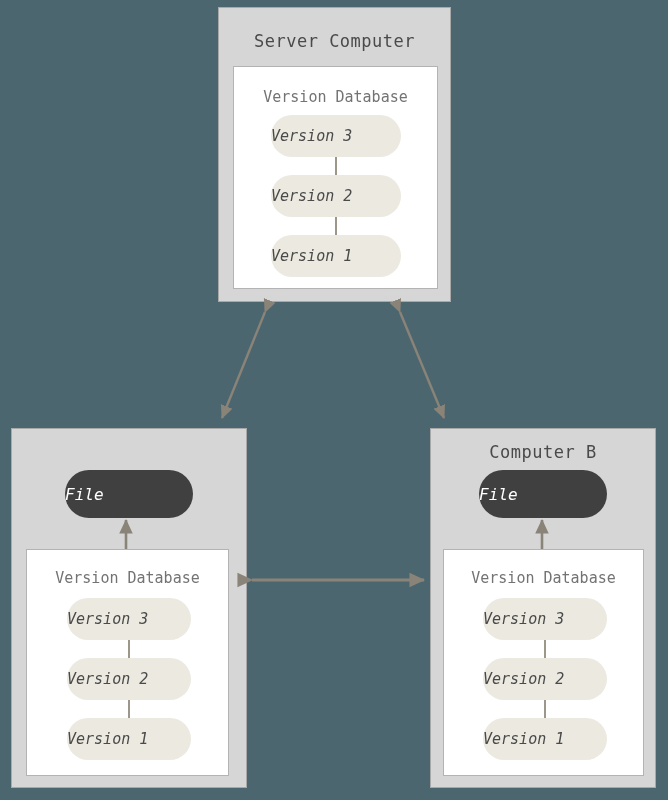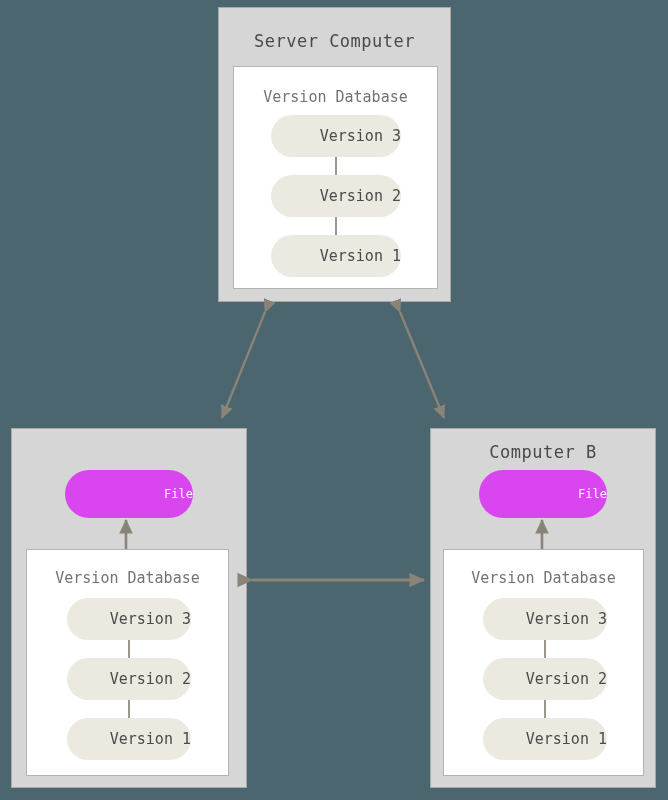--- a/index.html
+++ b/index.html
@@ -50,29 +50,30 @@
   }
   
   .pill {
     position: absolute;
     background: #ece9e0;
     border-radius: 22px;
     color: #4a4a4a;
     font-size: 15px;
     display: flex;
     align-items: center;
-    justify-content: flex-end;
+    justify-content: flex-start;
     box-sizing: border-box;
     white-space: nowrap;
+    font-style: italic;
   }
   .pill.file {
-    background: #d946ef;
+    background: #404040;
     color: #ffffff;
     border-radius: 26px;
-    font-size: 12px;
+    font-size: 16px;
   }
   
   .stub {
     position: absolute;
     width: 2px;
     background: #9c968b;
   }
   
   #arrows {
     position: absolute;

